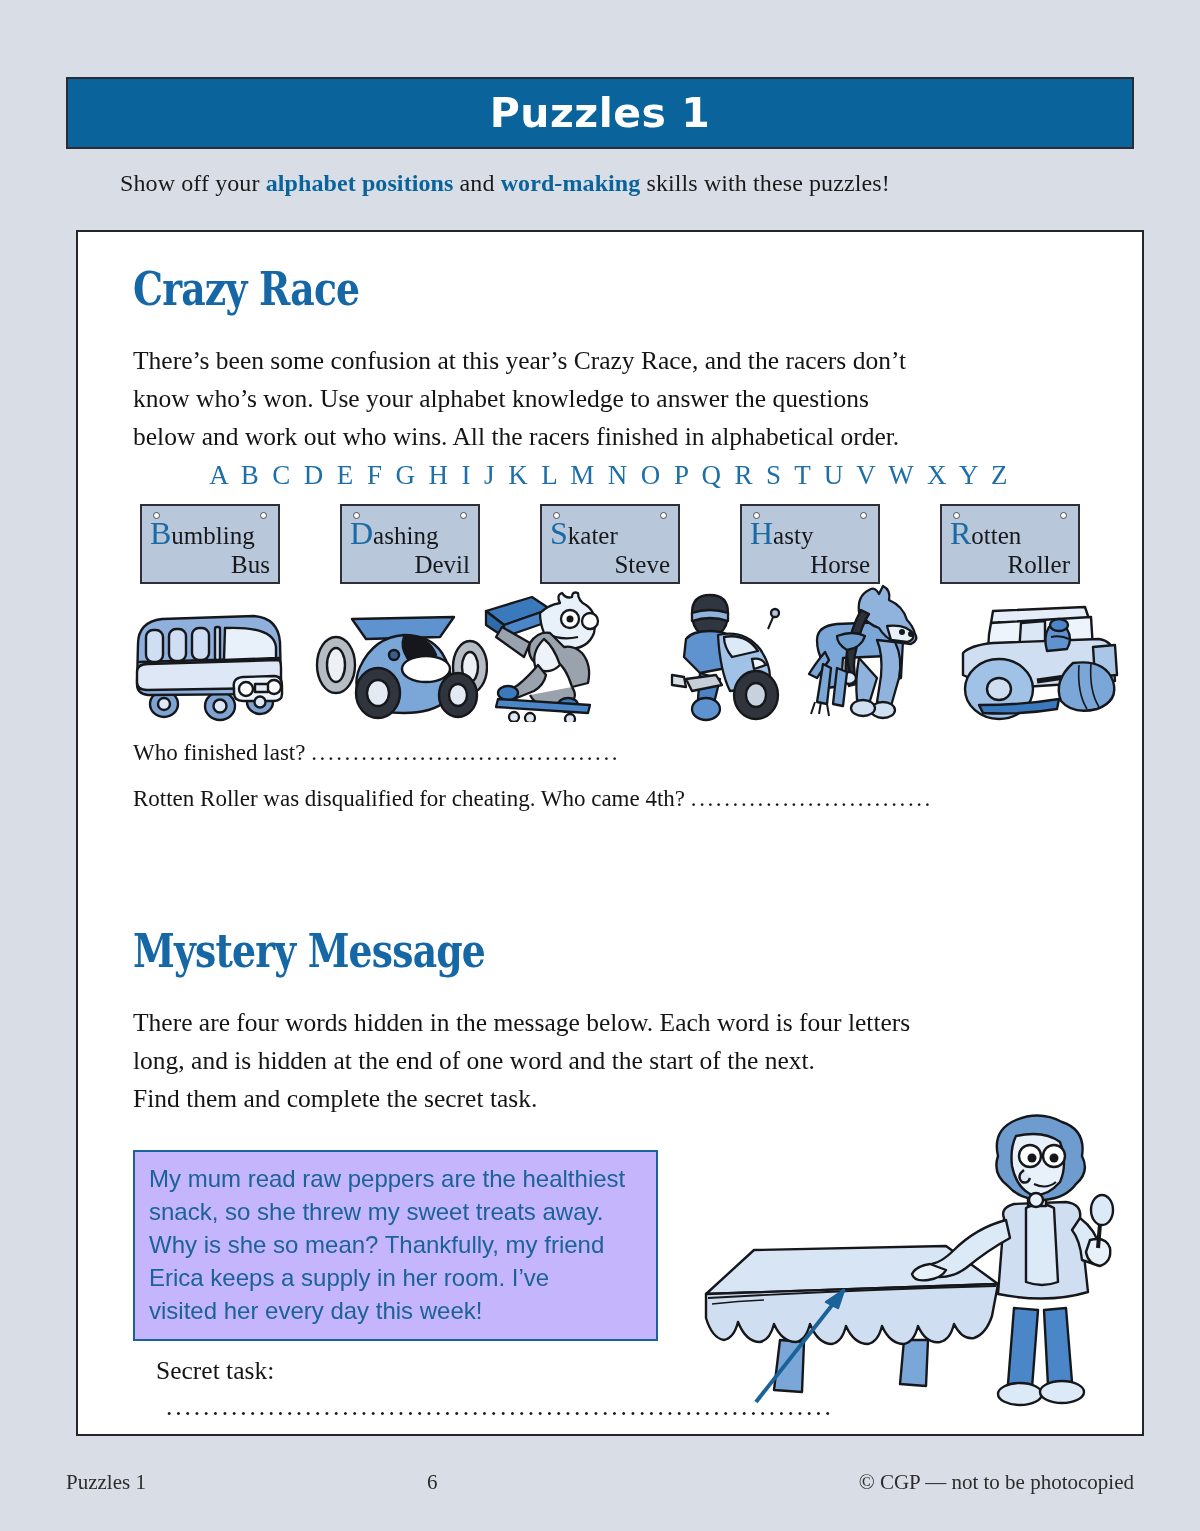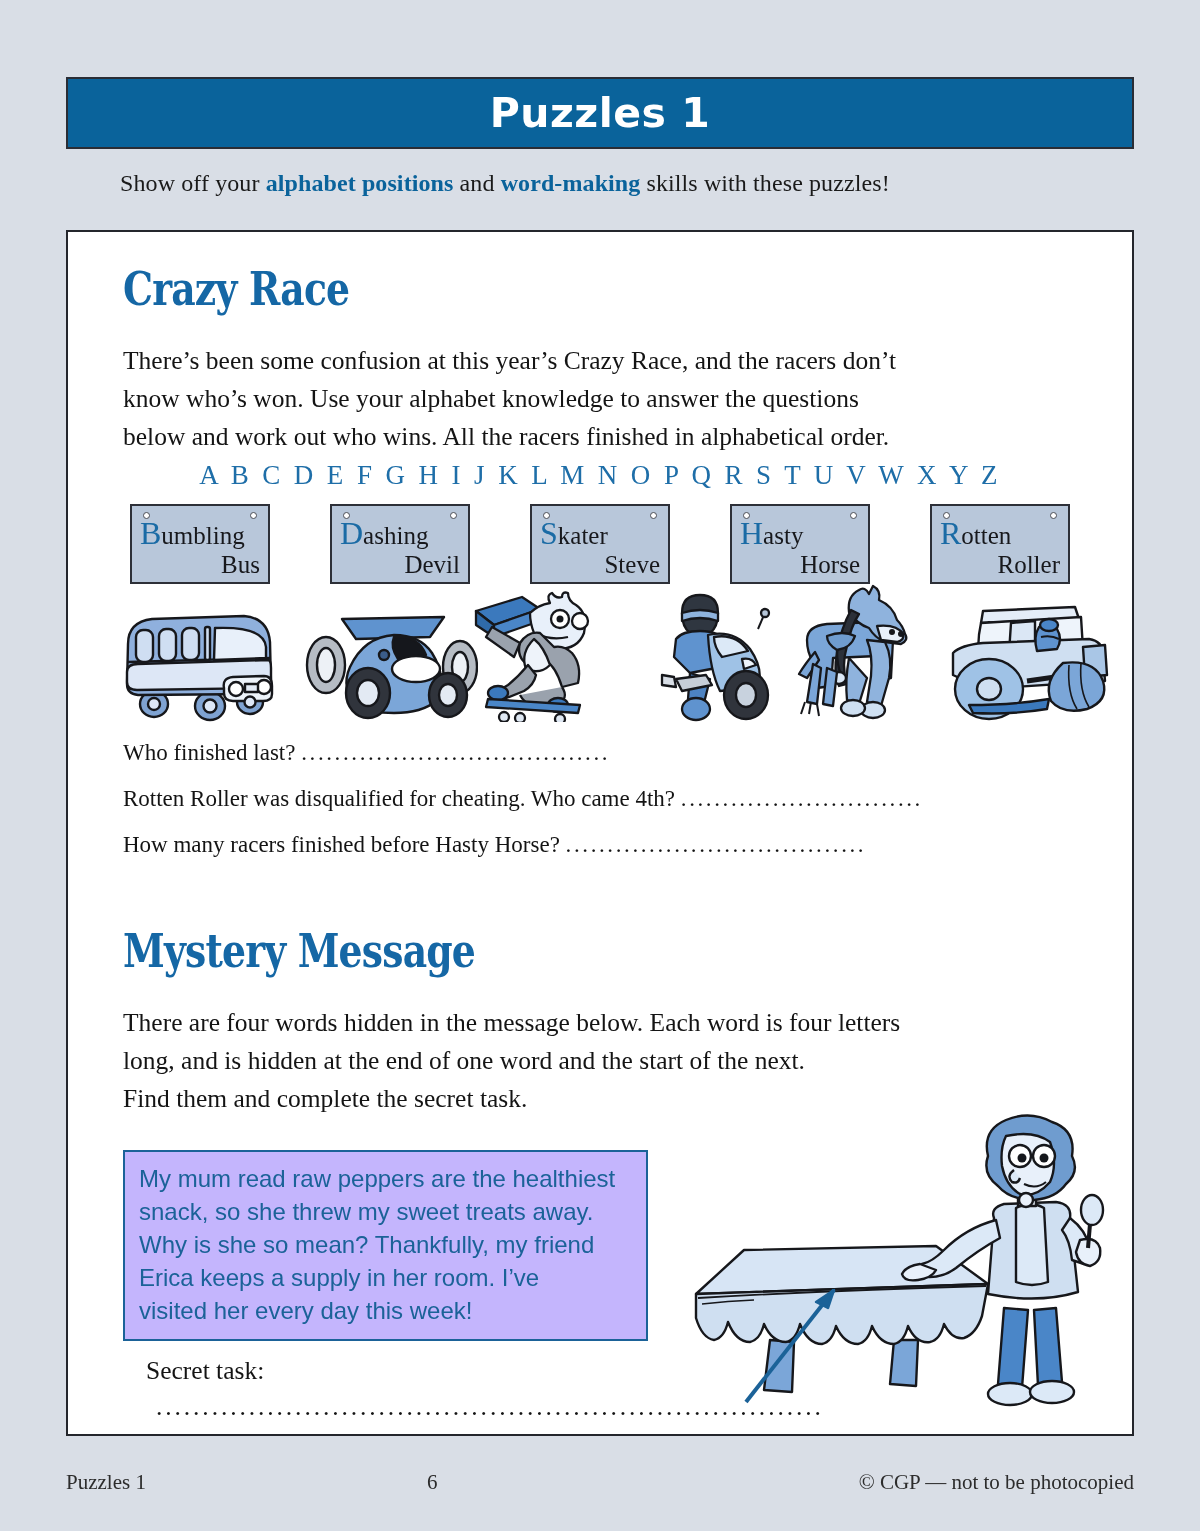--- a/index.html
+++ b/index.html
@@ -46,21 +46,21 @@
     font-family: "Liberation Serif", serif;
     font-size: 24px;
     color: #1a1a1a;
     letter-spacing: 0.1px;
   }
   .intro b { color: #0a639b; }
 
   
   .panel {
     position: absolute;
-    left: 66px;
+    left: 76px;
     top: 230px;
     width: 1068px;
     height: 1206px;
     background: #ffffff;
     border: 2px solid #24262c;
     box-sizing: border-box;
     overflow: hidden;
   }
 
   
@@ -432,21 +432,20 @@
           <path d="M146 68 Q144 96 154 112 M158 66 Q156 94 166 110" fill="none" stroke-width="1.6"></path>
           <path d="M46 108 Q90 108 126 102 L124 112 Q88 118 50 116 Z" fill="#3b79bd"></path>
         </g>
       </svg>
     </div>
 
   </div>
 
   <div class="question" id="q1"><span>Who finished last? </span><span class="dots">.....................................</span></div>
   <div class="question" id="q2"><span>Rotten Roller was disqualified for cheating.  Who came 4th? </span><span class="dots">.............................</span></div>
-  <div class="question" id="q3"><span>How many racers finished before Hasty Horse? </span><span class="dots">....................................</span></div>
 
   <div class="section-heading" id="mystery-heading">Mystery Message</div>
   <div class="body-text" id="mystery-intro">There are four words hidden in the message below.  Each word is four letters
 long, and is hidden at the end of one word and the start of the next.
 Find them and complete the secret task.</div>
 
   <div class="message-box">My mum read raw peppers are the healthiest
 snack, so she threw my sweet treats away.
 Why is she so mean?  Thankfully, my friend
 Erica keeps a supply in her room.  I’ve

